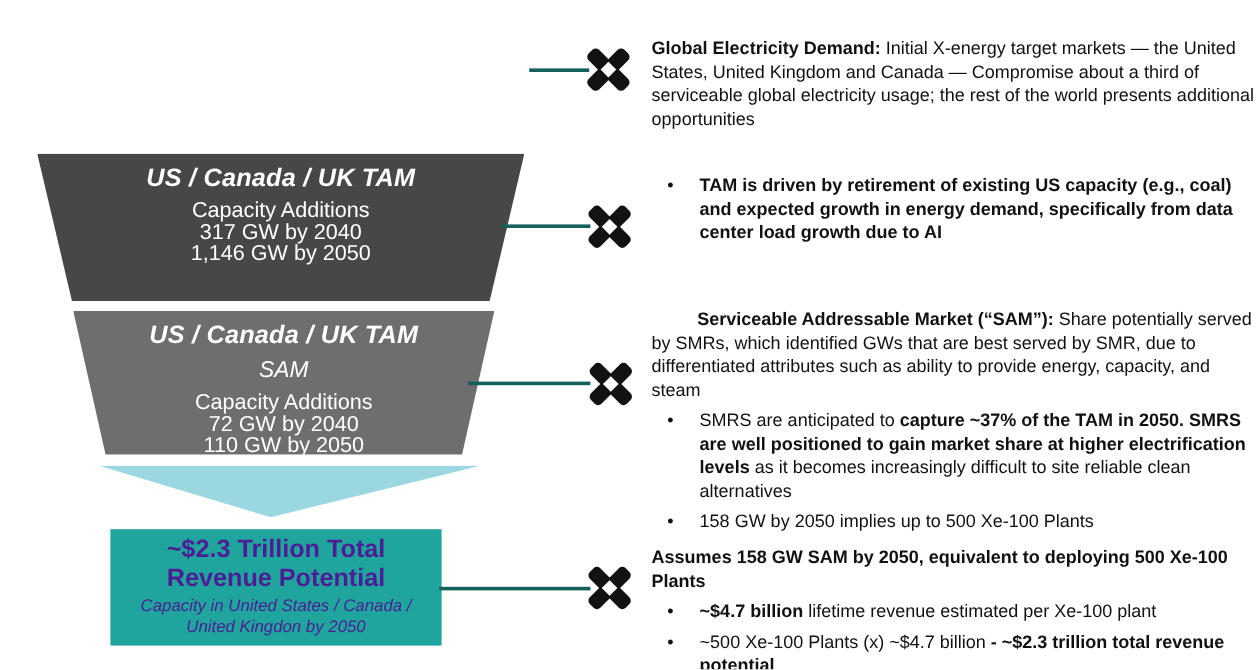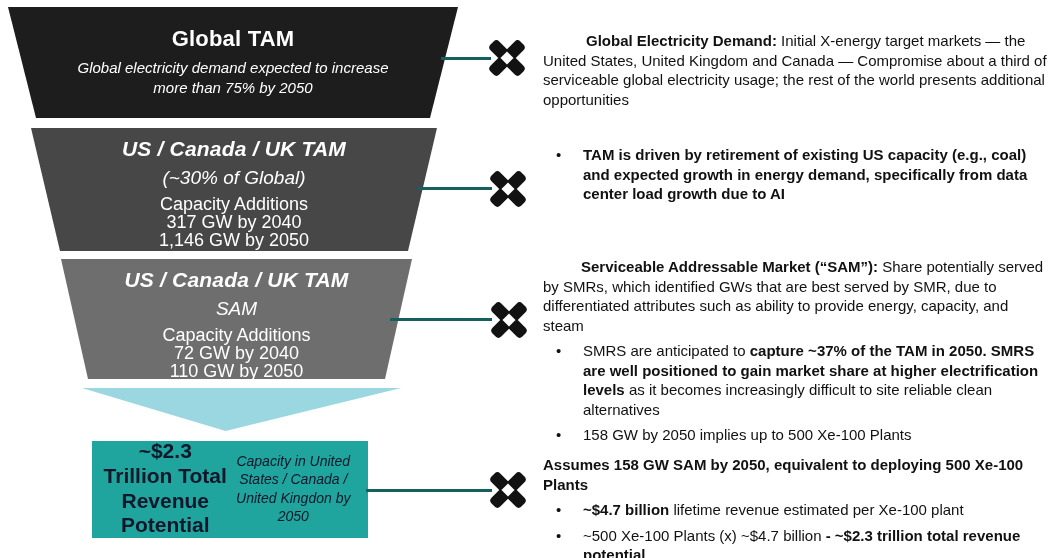--- a/index.html
+++ b/index.html
@@ -42,22 +42,22 @@
   .stage-sub2{font-style:italic;font-size:19px;line-height:1.2;margin-top:6px;}
   .stage-details{font-size:18px;line-height:18px;margin-top:5px;}
   .down-arrow{
     position:absolute;left:82px;top:388px;width:319px;height:43px;
     background:var(--arrow);
     clip-path:polygon(0 0,100% 0,45% 100%);
   }
   .result-box{
     position:absolute;left:92px;top:441px;width:276px;height:97px;
     background:var(--result_bg);
-    color:#0f172a;text-align:center;
-    display:flex;flex-direction:row;align-items:center;justify-content:center;
+    color:#4c1d95;text-align:center;
+    display:flex;flex-direction:column;align-items:center;justify-content:center;
     box-sizing:border-box;padding:4px 10px 6px 10px;
   }
   .result-title{font-weight:bold;font-size:21px;line-height:1.18;}
   .result-sub{font-style:italic;font-size:14px;line-height:1.3;margin-top:0;}
   
   .connector{position:absolute;height:3px;background:var(--connector);}
   .c1{left:441px;top:57px;width:50px;}
   .c2{left:418px;top:187px;width:74px;}
   .c3{left:390px;top:318px;width:102px;}
   .c4{left:366px;top:489px;width:126px;}
@@ -78,28 +78,23 @@
   .n4{top:455px;}
   .bullet-row{display:flex;margin-top:6px;}
   .bullet-marker{width:40px;box-sizing:border-box;padding-left:13px;flex:none;}
   .bullet-text{flex:1;}
 </style>
 </head>
 <body>
 
 <div class="canvas">
 
-  <div class="stage stage1">
-    <div class="stage-title">Global TAM</div>
-    <div class="stage-sub">Global electricity demand expected to increase more than 75% by 2050</div>
-  </div>
 
   <div class="stage stage2">
     <div class="stage-title">US / Canada / UK TAM</div>
-    <div class="stage-sub2">(~30% of Global)</div>
     <div class="stage-details">
       <div>Capacity Additions</div>
       <div>317 GW by 2040</div>
       <div>1,146 GW by 2050</div>
     </div>
   </div>
 
   <div class="stage stage3">
     <div class="stage-title">US / Canada / UK TAM</div>
     <div class="stage-sub2">SAM</div>
@@ -145,21 +140,21 @@
   </svg>
   <svg class="xlogo x4" viewBox="0 0 100 100">
     <g fill="#121212" transform="rotate(45 50 50)">
       <rect x="36" y="2" width="28" height="96" rx="9"></rect>
       <rect x="2" y="36" width="96" height="28" rx="9"></rect>
     </g>
     <rect x="39.5" y="39.5" width="21" height="21" fill="#ffffff" transform="rotate(45 50 50)"></rect>
   </svg>
 
   <div class="note n1">
-    <div class="lead"><span style="font-weight: bold; margin-left: 43px;">Global Electricity Demand:</span><span> Initial X-energy target markets — the United States, United Kingdom and Canada — Compromise about a third of serviceable global electricity usage; the rest of the world presents additional opportunities</span></div>
+    <div class="lead"><span style="font-weight: bold;">Global Electricity Demand:</span><span> Initial X-energy target markets — the United States, United Kingdom and Canada — Compromise about a third of serviceable global electricity usage; the rest of the world presents additional opportunities</span></div>
   </div>
 
   <div class="note n2">
     <div class="bullet-row">
       <span class="bullet-marker">•</span>
       <span class="bullet-text"><span style="font-weight: bold;">TAM is driven by retirement of existing US capacity (e.g., coal) and expected growth in energy demand, specifically from data center load growth due to AI</span></span>
     </div>
   </div>
 
   <div class="note n3">

